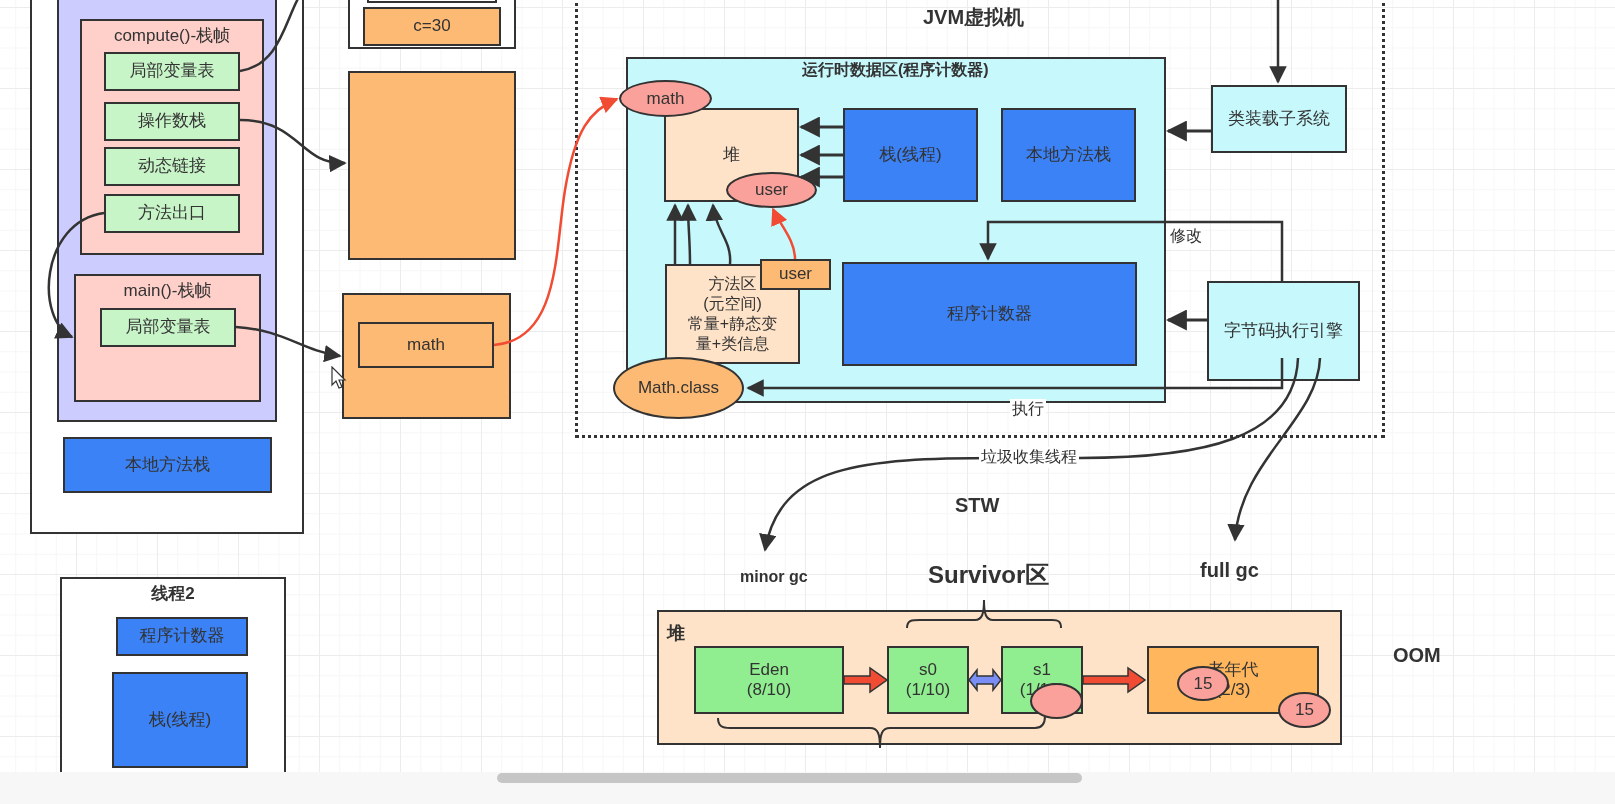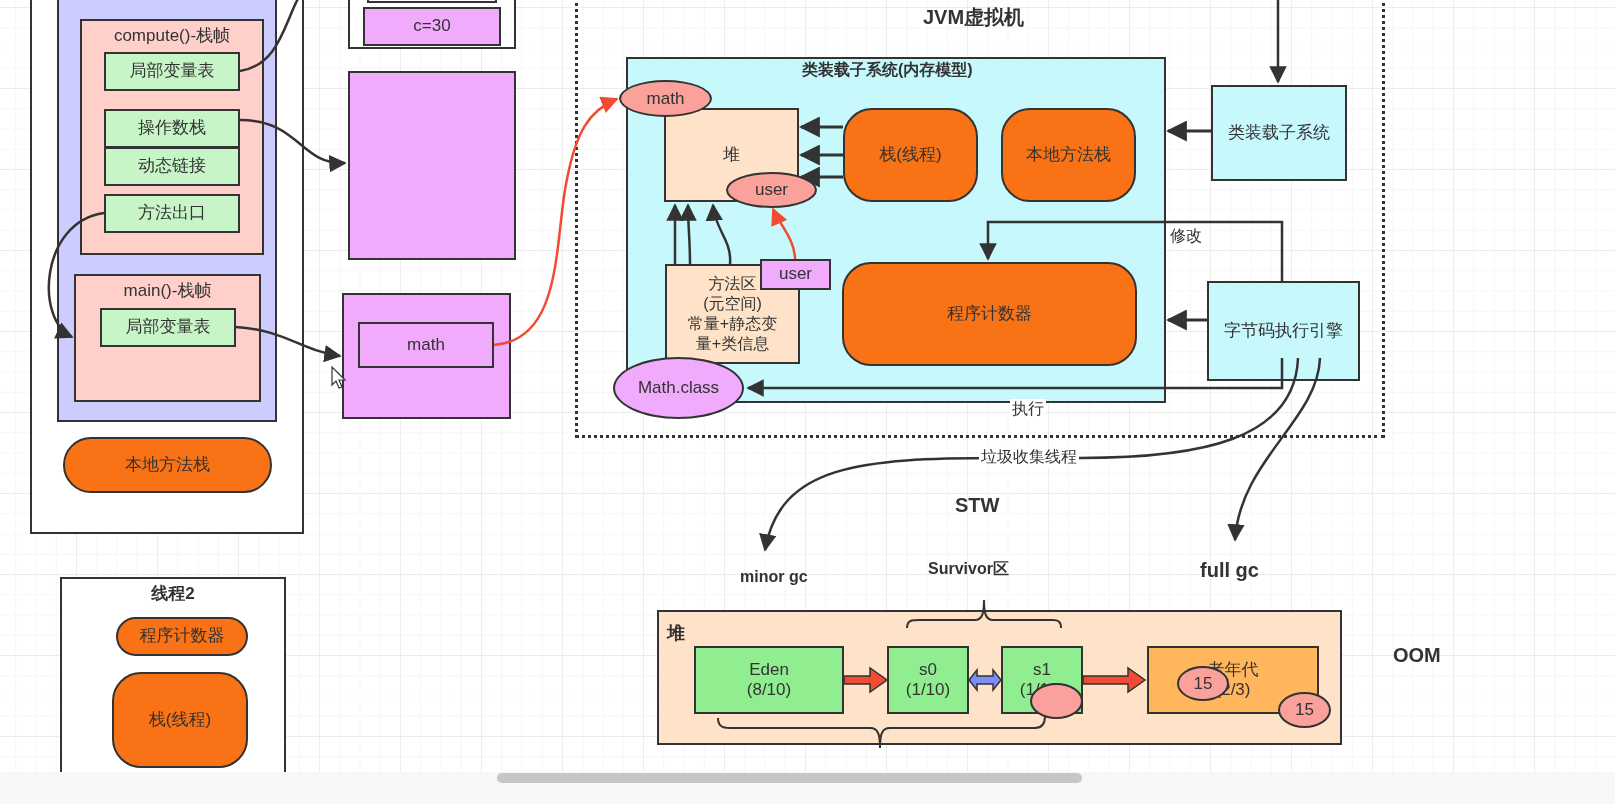--- a/index.html
+++ b/index.html
@@ -13,24 +13,24 @@
       linear-gradient(90deg, #f6f6f6 1px, transparent 1px);
     background-size: 81px 81px, 81px 81px, 20.25px 20.25px, 20.25px 20.25px;
     background-position: -5px 7px, -5px 7px, -5px 7px, -5px 7px;
     font-family: "Liberation Sans", "DejaVu Sans", sans-serif;
     color: #333;
   }
   .abs { position: absolute; box-sizing: border-box; }
   .box { border: 2px solid #333; display: flex; align-items: center; justify-content: center; text-align: center; font-size: 17px; color: #333; line-height: 1.3; }
   .green { background: #c8f5c8; }
   .pink { background: #ffd0ca; }
-  .lavender { background: #f97316; border-radius: 29px; }
+  .lavender { background: #3b82f6; }
   .cyan { background: #c6f8fc; }
   .peach { background: #ffe3c8; }
-  .white { background: #f0abfc; }
+  .white { background: #fdba74; }
   .ell { border: 2px solid #333; border-radius: 50%; display: flex; align-items: center; justify-content: center; font-size: 17px; color: #333; }
   .salmon { background: #f9a19a; }
   .bold { font-weight: bold; }
   .lbl { font-size: 17px; color: #333; white-space: nowrap; }
   .title-top { position: absolute; top: 3px; left: 0; right: 0; text-align: center; font-size: 17px; }
   svg.overlay { position: absolute; left: 0; top: 0; pointer-events: none; }
   .edge-label { background: #fff; padding: 0 2px; font-size: 16px; color: #333; }
   .scrollbar-track { position: absolute; left: 0; top: 772px; width: 1615px; height: 32px; background: #f7f7f7; }
   .scrollbar-thumb { position: absolute; left: 497px; top: 773px; width: 585px; height: 10px; background: #c6c6c6; border-radius: 6px; }
 </style>
@@ -39,21 +39,21 @@
 
 <div class="abs" style="left:30px; top:-20px; width:274px; height:554px; border:2px solid #333; background:#fff;"></div>
 <div class="abs" style="left:57px; top:-20px; width:220px; height:442px; border:2px solid #333; background:#ccccff;"></div>
 
 <div class="abs pink" style="left:80px; top:19px; width:184px; height:236px; border:2px solid #333;">
   <div class="title-top">compute()-栈帧</div>
 </div>
 <div class="abs box green" style="left:104px; top:52px; width:136px; height:39px;">
   <span>局部变量表</span>
   </div>
-<div class="abs box green" style="left:104px; top:109px; width:136px; height:39px;">
+<div class="abs box green" style="left:104px; top:102px; width:136px; height:39px;">
   <span>操作数栈</span>
   </div>
 <div class="abs box green" style="left:104px; top:147px; width:136px; height:39px;">
   <span>动态链接</span>
   </div>
 <div class="abs box green" style="left:104px; top:194px; width:136px; height:39px;">
   <span>方法出口</span>
   </div>
 
 <div class="abs pink" style="left:74px; top:274px; width:187px; height:128px; border:2px solid #333;">
@@ -87,21 +87,21 @@
 
 <div class="abs white" style="left:342px; top:293px; width:169px; height:126px; border:2px solid #333;"></div>
 <div class="abs box white" style="left:358px; top:322px; width:136px; height:46px;">
   <span>math</span>
   </div>
 
 <div class="abs" style="left:575px; top:-4px; width:810px; height:442px; border:3px dotted #333;"></div>
 <div class="abs lbl bold" style="left:923px; top:4px; font-size:20px;">JVM虚拟机</div>
 
 <div class="abs cyan" style="left:626px; top:57px; width:540px; height:346px; border:2px solid #333;"></div>
-<div class="abs lbl bold" style="left:802px; top:60px; font-size:16px;">类装载子系统(内存模型)</div>
+<div class="abs lbl bold" style="left:802px; top:60px; font-size:16px;">运行时数据区(程序计数器)</div>
 
 <div class="abs box peach" style="left:664px; top:108px; width:135px; height:94px;">
   <span>堆</span>
   </div>
 <div class="abs box lavender" style="left:843px; top:108px; width:135px; height:94px;">
   <span>栈(线程)</span>
   </div>
 <div class="abs box lavender" style="left:1001px; top:108px; width:135px; height:94px;">
   <span>本地方法栈</span>
   </div>
@@ -123,30 +123,30 @@
 <div class="abs ell salmon" style="left:619px; top:80px; width:93px; height:37px;">
   <span>math</span>
   </div>
 <div class="abs ell salmon" style="left:726px; top:172px; width:91px; height:36px;">
   <span>user</span>
   </div>
 <div class="abs ell white" style="left:613px; top:357px; width:131px; height:62px;text-align:center;">
   <span>Math.class</span>
   </div>
 
-<div class="abs box cyan" style="left:1211px; top:85px; width:136px; height:96px;">
+<div class="abs box cyan" style="left:1211px; top:85px; width:136px; height:68px;">
   <span>类装载子系统</span>
   </div>
 <div class="abs box cyan" style="left:1207px; top:281px; width:153px; height:100px;">
   <span>字节码执行引擎</span>
   </div>
 
 <div class="abs lbl bold" style="left:955px; top:494px; font-size:20px;">STW</div>
 <div class="abs lbl bold" style="left:740px; top:568px; font-size:16px;">minor gc</div>
-<div class="abs lbl bold" style="left:928px; top:559px; font-size:16px;">Survivor区</div>
+<div class="abs lbl bold" style="left:928px; top:559px; font-size:24px;">Survivor区</div>
 <div class="abs lbl bold" style="left:1200px; top:559px; font-size:20px;text-align:right;">full gc</div>
 <div class="abs lbl bold" style="left:1393px; top:644px; font-size:20px;">OOM</div>
 
 <div class="abs peach" style="left:657px; top:610px; width:685px; height:135px; border:2px solid #333;"></div>
 <div class="abs lbl bold" style="left:667px; top:621px; font-size:18px;">堆</div>
 
 <div class="abs box" style="left:694px; top:646px; width:150px; height:68px; background:#90ee90; flex-direction:column; line-height:1.2;">
   <span>Eden</span>
   <span>(8/10)</span>
   </div>

